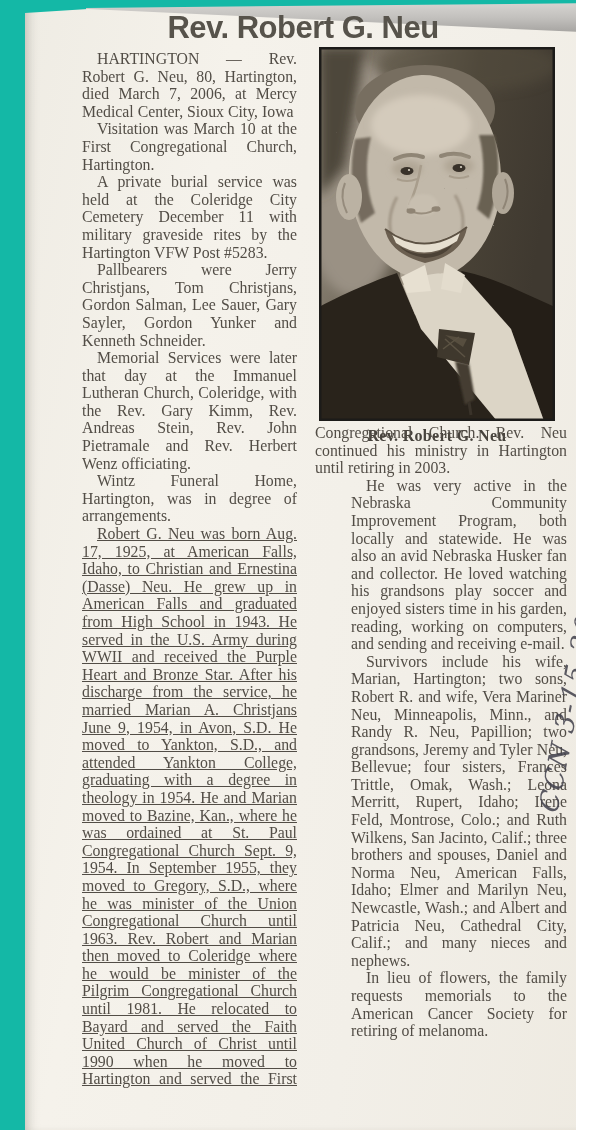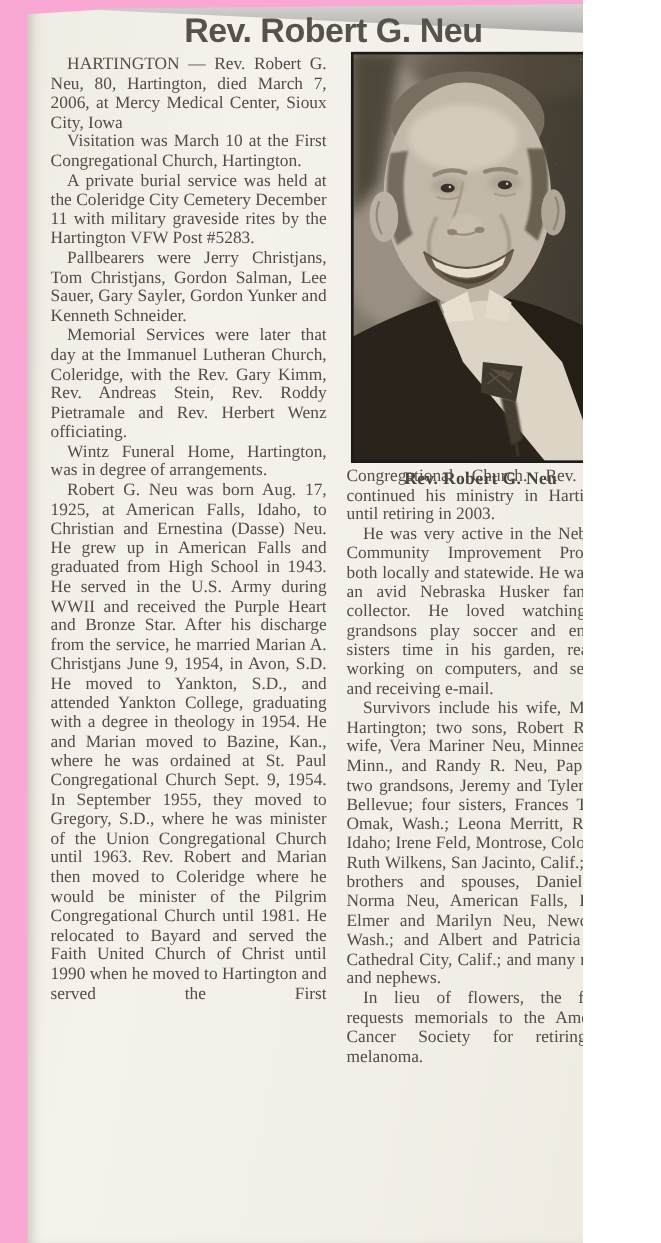--- a/index.html
+++ b/index.html
@@ -1,36 +1,36 @@
 <!DOCTYPE html>
 <html><head>
 <meta charset="utf-8">
 <style>
   html,body{margin:0;padding:0;background:#ffffff;}
-  .canvas{position:relative;width:530px;height:1130px;background:#f9a8d4;overflow:hidden;
+  .canvas{position:relative;width:576px;height:1130px;background:#14b8a6;overflow:hidden;
           font-family:"Liberation Serif", serif;}
   
   .torn-band{position:absolute;left:86px;top:3px;width:515px;height:33px;
              background:linear-gradient(to bottom,#d6d4d1 0%,#c2c0bd 45%,#9f9d9a 100%);
              clip-path:polygon(0 5px,515px 0,515px 33px,0 11px);}
   
   .clipping{position:absolute;left:25px;top:0;width:576px;height:1130px;
             background:linear-gradient(100deg,#efece4 0%,#f5f2eb 28%,#f2efe8 65%,#eeeae1 100%);
             clip-path:polygon(0 13px,63px 9px,576px 33px,576px 1130px,0 1130px);
             box-shadow:inset 10px 0 12px -8px rgba(90,85,75,.35), inset -6px 0 10px -7px rgba(90,85,75,.25);}
   .headline{position:absolute;left:153px;top:12px;width:300px;margin:0;
             font-family:"Liberation Sans", sans-serif;font-weight:bold;font-size:31px;line-height:1.05;
             letter-spacing:-.5px;text-align:center;color:#57534b;}
   .col{position:absolute;overflow:hidden;color:#524d46;font-size:15.8px;line-height:17.6px;
        text-align:justify;}
   .col-left{left:46px;top:50px;width:251px;height:1064px;}
   .col-right{left:315px;top:424px;width:252px;height:672px;}
   .para{margin:0;}
-  .indent{text-indent:15px;}
-  .cont-out{text-align-last:justify;}
+  .indent{text-indent:15px;margin-left:36px;}
+  .cont-out{text-align-last:justify;text-decoration:underline;}
   .photo{position:absolute;left:319px;top:47px;width:236px;height:374px;margin:0;}
   .photo svg{display:block;}
   .caption{position:absolute;left:319px;top:427px;width:236px;text-align:center;
            font-weight:bold;font-size:16px;letter-spacing:.3px;color:#47433d;}
   .hand-note{position:absolute;left:420px;top:676px;width:310px;height:40px;
              transform:rotate(-79deg) skewX(-8deg);transform-origin:center;
              font-family:"DejaVu Serif", serif;font-style:italic;font-size:27px;letter-spacing:2px;
              text-align:center;color:#45444f;opacity:.88;}
 </style>
 </head>
@@ -42,21 +42,21 @@
 
   <div class="clipping"></div>
 
   <h1 class="headline">Rev. Robert G. Neu</h1>
 
   <div class="col col-left">
     <p class="para indent">HARTINGTON — Rev. Robert G. Neu, 80, Hartington, died March 7, 2006, at Mercy Medical Center, Sioux City, Iowa</p>
     <p class="para indent">Visitation was March 10 at the First Congregational Church, Hartington.</p>
     <p class="para indent">A private burial service was held at the Coleridge City Cemetery December 11 with military graveside rites by the Hartington VFW Post #5283.</p>
     <p class="para indent">Pallbearers were Jerry Christjans, Tom Christjans, Gordon Salman, Lee Sauer, Gary Sayler, Gordon Yunker and Kenneth Schneider.</p>
-    <p class="para indent">Memorial Services were later that day at the Immanuel Lutheran Church, Coleridge, with the Rev. Gary Kimm, Rev. Andreas Stein, Rev. Roddy Pietramale and Rev. Herbert Wenz officiating.</p>
+    <p class="para indent">Memorial Services were later that day at the Immanuel Lutheran Church, Coleridge, with the Rev. Gary Kimm, Rev. Andreas Stein, Rev. John Pietramale and Rev. Herbert Wenz officiating.</p>
     <p class="para indent">Wintz Funeral Home, Hartington, was in degree of arrangements.</p>
     <p class="para indent cont-out">Robert G. Neu was born Aug. 17, 1925, at American Falls, Idaho, to Christian and Ernestina (Dasse) Neu.  He grew up in American Falls and graduated from High School in 1943.  He served in the U.S. Army during WWII and received the Purple Heart and Bronze Star. After his discharge from the service, he married Marian A. Christjans June 9, 1954, in Avon, S.D.  He moved to Yankton, S.D., and attended Yankton College, graduating with a degree in theology in 1954.  He and Marian moved to Bazine, Kan., where he was ordained at St. Paul Congregational Church Sept. 9, 1954.  In September 1955, they moved to Gregory, S.D., where he was minister of the Union Congregational Church until 1963.  Rev. Robert and Marian then moved to Coleridge where he would be minister of the Pilgrim Congregational Church until 1981. He relocated to Bayard and served the Faith United Church of Christ until 1990 when he moved to Hartington and served the First</p>
   </div>
 
   <figure class="photo">
     <svg viewBox="0 0 236 374" width="236" height="374" xmlns="http://www.w3.org/2000/svg">
       <defs>
         <linearGradient id="bgg" x1="0" y1="0" x2="1" y2="0.25">
           <stop offset="0" stop-color="#8e8679"></stop>
           <stop offset="0.35" stop-color="#6f6759"></stop>

